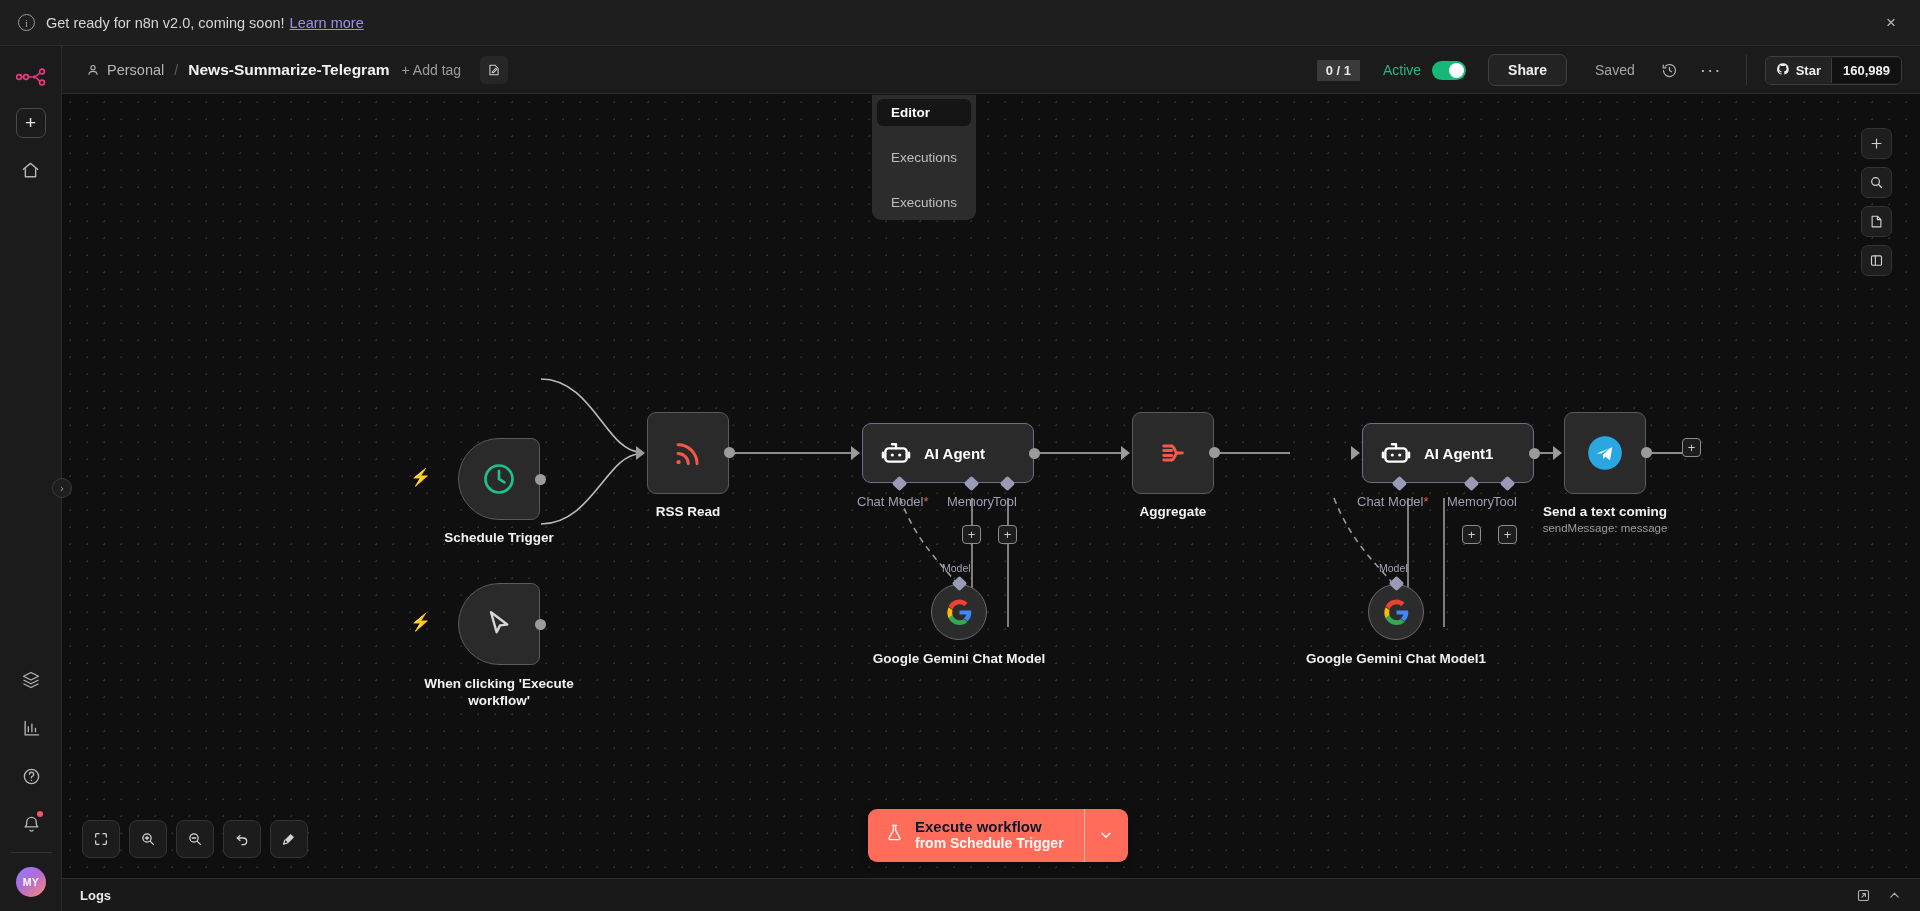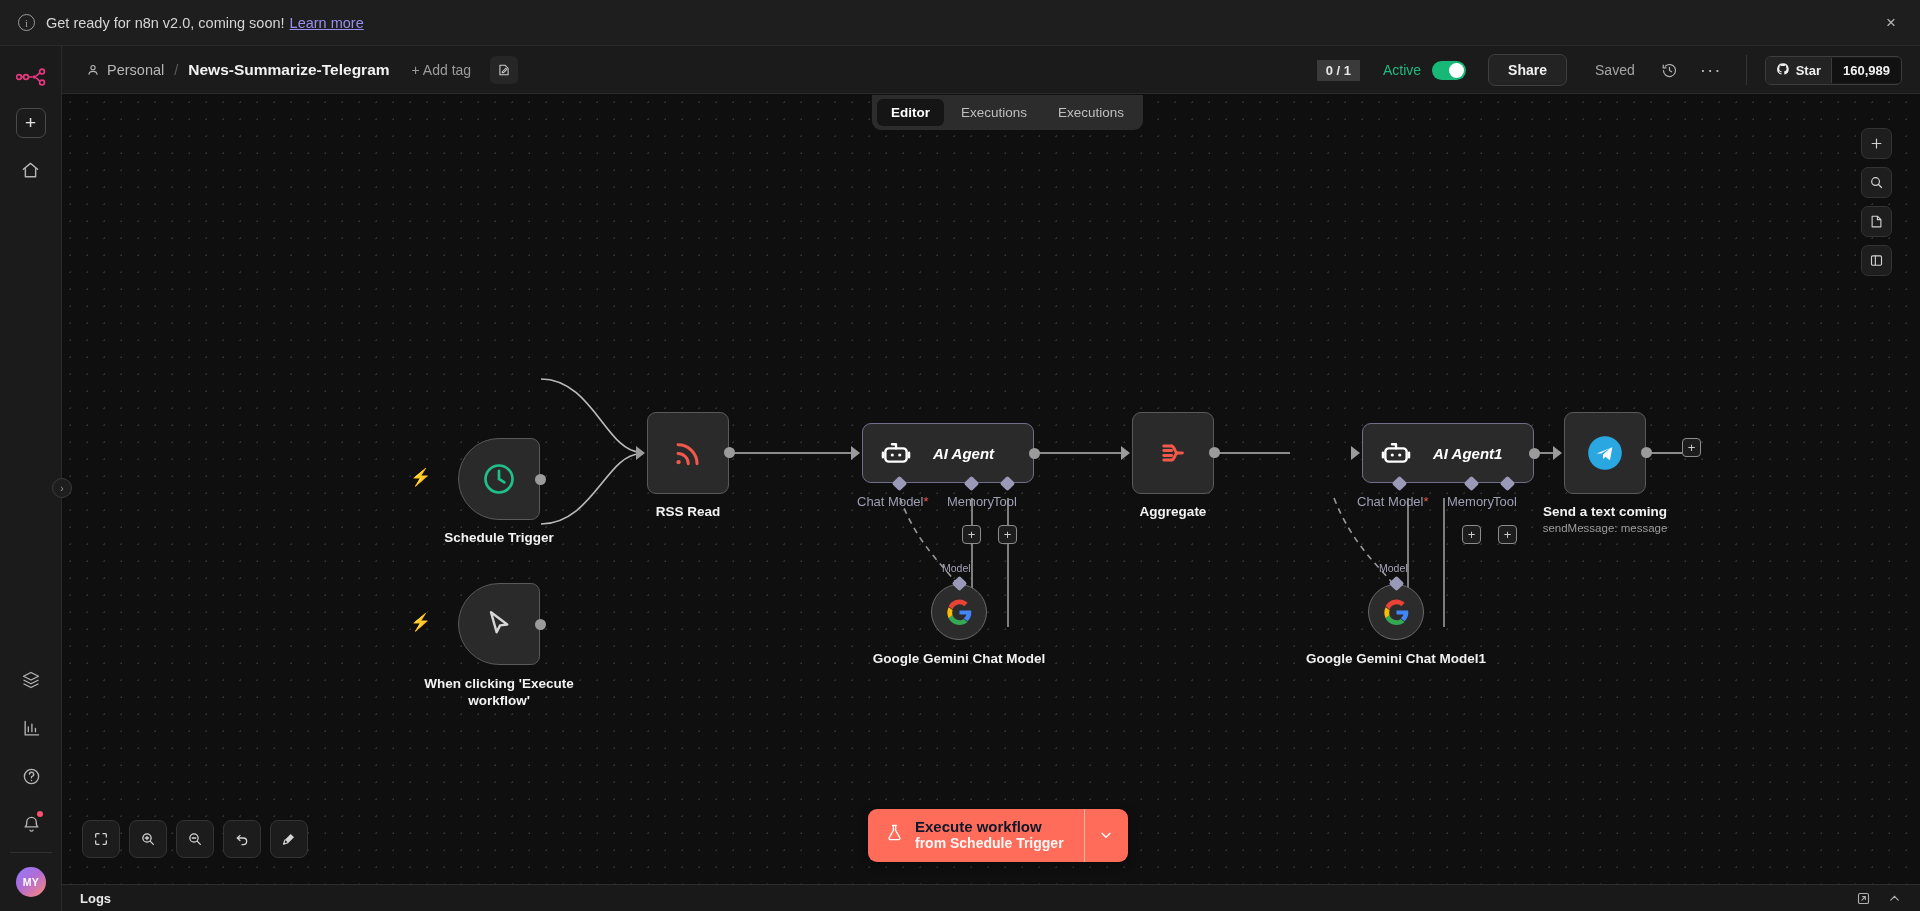--- a/index.html
+++ b/index.html
@@ -54,21 +54,21 @@
   
   .hdr{
     position:absolute; left:62px; top:46px; width:1858px; height:48px;
     background:#1b1b1b; border-bottom:1px solid #2b2b2b;
     display:flex; align-items:center; padding-left:24px;
   }
   .crumb{ display:flex;align-items:center; color:#b6b6b6; font-size:14.5px;}
   .crumb .person{ margin-right:7px; display:flex; }
   .crumb-sep{ margin:0 10px; color:#5d5d5d;}
   .wf-title{ color:#f1f1f1; font-size:15.5px; font-weight:700; cursor:text;}
-  .add-tag{ color:#9c9c9c; font-size:14px; margin-left:22px; cursor:pointer;}
+  .add-tag{ color:#9c9c9c; font-size:14px; margin-left:12px; cursor:pointer;}
   .hdr-edit{ margin-left:19px; width:28px;height:28px; border-radius:6px; background:#262626;
     display:flex;align-items:center;justify-content:center; color:#cfcfcf; cursor:pointer;}
   .hdr-right{ position:absolute; right:0; top:0; height:48px; display:flex; align-items:center; }
   .counter{ background:#3a3a3a; color:#e6e6e6; font-size:13px; border-radius:0;
     padding:3px 9px; font-weight:600; }
   .active-lbl{ color:#22b97e; font-size:14px; margin-left:23px;}
   .toggle{ width:34px;height:19px;border-radius:11px;background:#17b877;margin-left:11px;
     position:relative; cursor:pointer;}
   .toggle::after{content:"";position:absolute;right:2px;top:2px;width:15px;height:15px;border-radius:50%;background:#fff;}
   .share-btn{ margin-left:22px; border:1px solid #3f3f3f; background:#232323; color:#f0f0f0;
@@ -81,21 +81,21 @@
     border-radius:6px; overflow:hidden; cursor:pointer;}
   .star-l{ display:flex;align-items:center;gap:6px;background:#232323;color:#eee;
     font-size:13px;font-weight:700;padding:5px 10px;}
   .star-r{ background:#111; color:#f2f2f2; font-size:13px;font-weight:700; padding:5px 11px;
     border-left:1px solid #3d3d3d;}
 
   
   .tabs{
     position:absolute; left:872px; top:95px; z-index:9;
     background:#2c2c2c; border-radius:0 0 9px 9px; padding:4px 5px;
-    display:flex; gap:3px;
+    display:flex; gap:18px;flex-direction:column;
   }
   .tab{ font-size:13.5px; color:#bfbfbf; padding:6px 14px; border-radius:6px; cursor:pointer;}
   .tab.active{ background:#151515; color:#ffffff; font-weight:700;}
 
   
   .canvas{
     position:absolute; left:62px; top:94px; width:1858px; height:790px;
     background-color:#0f0f0f;
     background-image:radial-gradient(#2e2e2e 1px, transparent 1px);
     background-size:17px 17px;
@@ -142,21 +142,21 @@
   .nlabel.wrap{ white-space:normal; width:170px; line-height:1.27;}
   .nsub{ position:absolute; left:50%; transform:translateX(-50%); top:110px;
     color:#9c9c9c; font-size:11.5px; white-space:nowrap;}
   .bolt{ position:absolute; color:#ff6d5a; font-size:17px;}
   .port-out{ position:absolute; width:11px;height:11px;border-radius:50%;background:#9b9b9b;}
   .port-in{ position:absolute; width:0;height:0;border-top:7px solid transparent;
     border-bottom:7px solid transparent;border-left:9px solid #9b9b9b;}
 
   
   .agent{ width:172px;height:60px;border-radius:9px;background:#2a2a2a;border:1.5px solid #6f6f8a;
-    display:flex;align-items:center;gap:21px;padding-left:17px; cursor:pointer;font-style:italic;}
+    display:flex;align-items:center;gap:12px;padding-left:17px; cursor:pointer;}
   .agent-name{ color:#fff; font-size:15px; font-weight:700;}
   .agent-label{ position:absolute; color:#9f9fb5; font-size:13px; white-space:nowrap;}
   .diamond{ position:absolute; width:11px;height:11px;background:#9a9ab8;
     transform:rotate(45deg); border-radius:2px;}
   .plusbox{ position:absolute; width:19px;height:19px;border:1px solid #8c8c8c;border-radius:4px;
     background:#1d1d1d; color:#cfcfcf; font-size:13px; line-height:17px; text-align:center; cursor:pointer;}
 
   
   .circ{ width:56px;height:56px;border-radius:50%;background:#2c2c2c;border:1.5px solid #6a6a6a;
     display:flex;align-items:center;justify-content:center; cursor:pointer;}
@@ -164,21 +164,21 @@
     color:#f1f1f1; font-size:13.5px; font-weight:700; width:180px; text-align:center; line-height:1.27;}
   .model-tag{ position:absolute; color:#a4a4b8; font-size:10.5px; white-space:nowrap;}
 
   .plus-end{ position:absolute; width:19px;height:19px;border:1px solid #8c8c8c;border-radius:4px;
     background:#1d1d1d;color:#cfcfcf;font-size:13px;line-height:17px;text-align:center;cursor:pointer;}
 
   svg.wires{ position:absolute; left:0;top:0; width:1858px;height:790px; pointer-events:none;}
 
   
   .logs{
-    position:absolute; left:62px; bottom:0; width:1858px; height:27px;
+    position:absolute; left:62px; bottom:0; width:1858px; height:33px;
     background:#191919; border-top:1px solid #2e2e2e;
     display:flex; align-items:center; padding:0 18px;
   }
   .logs-t{ color:#e8e8e8; font-size:13px; font-weight:700; cursor:pointer;}
   .logs-right{ position:absolute; right:18px; display:flex; align-items:center; gap:16px;}
   .logs-ico{ color:#b0b0b0; cursor:pointer; display:flex;}
 </style>
 </head>
 <body>
 

